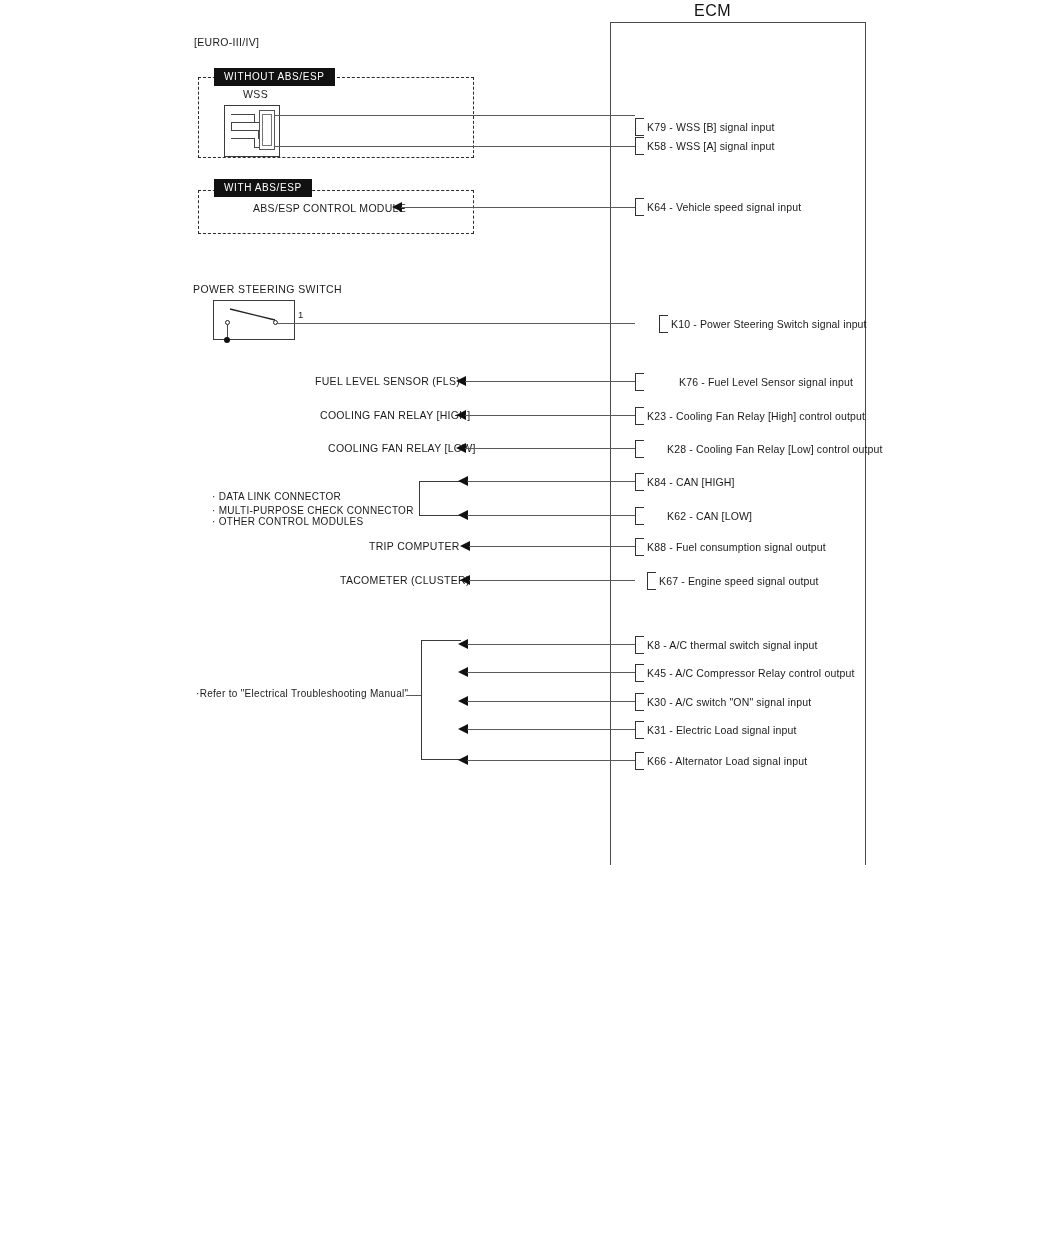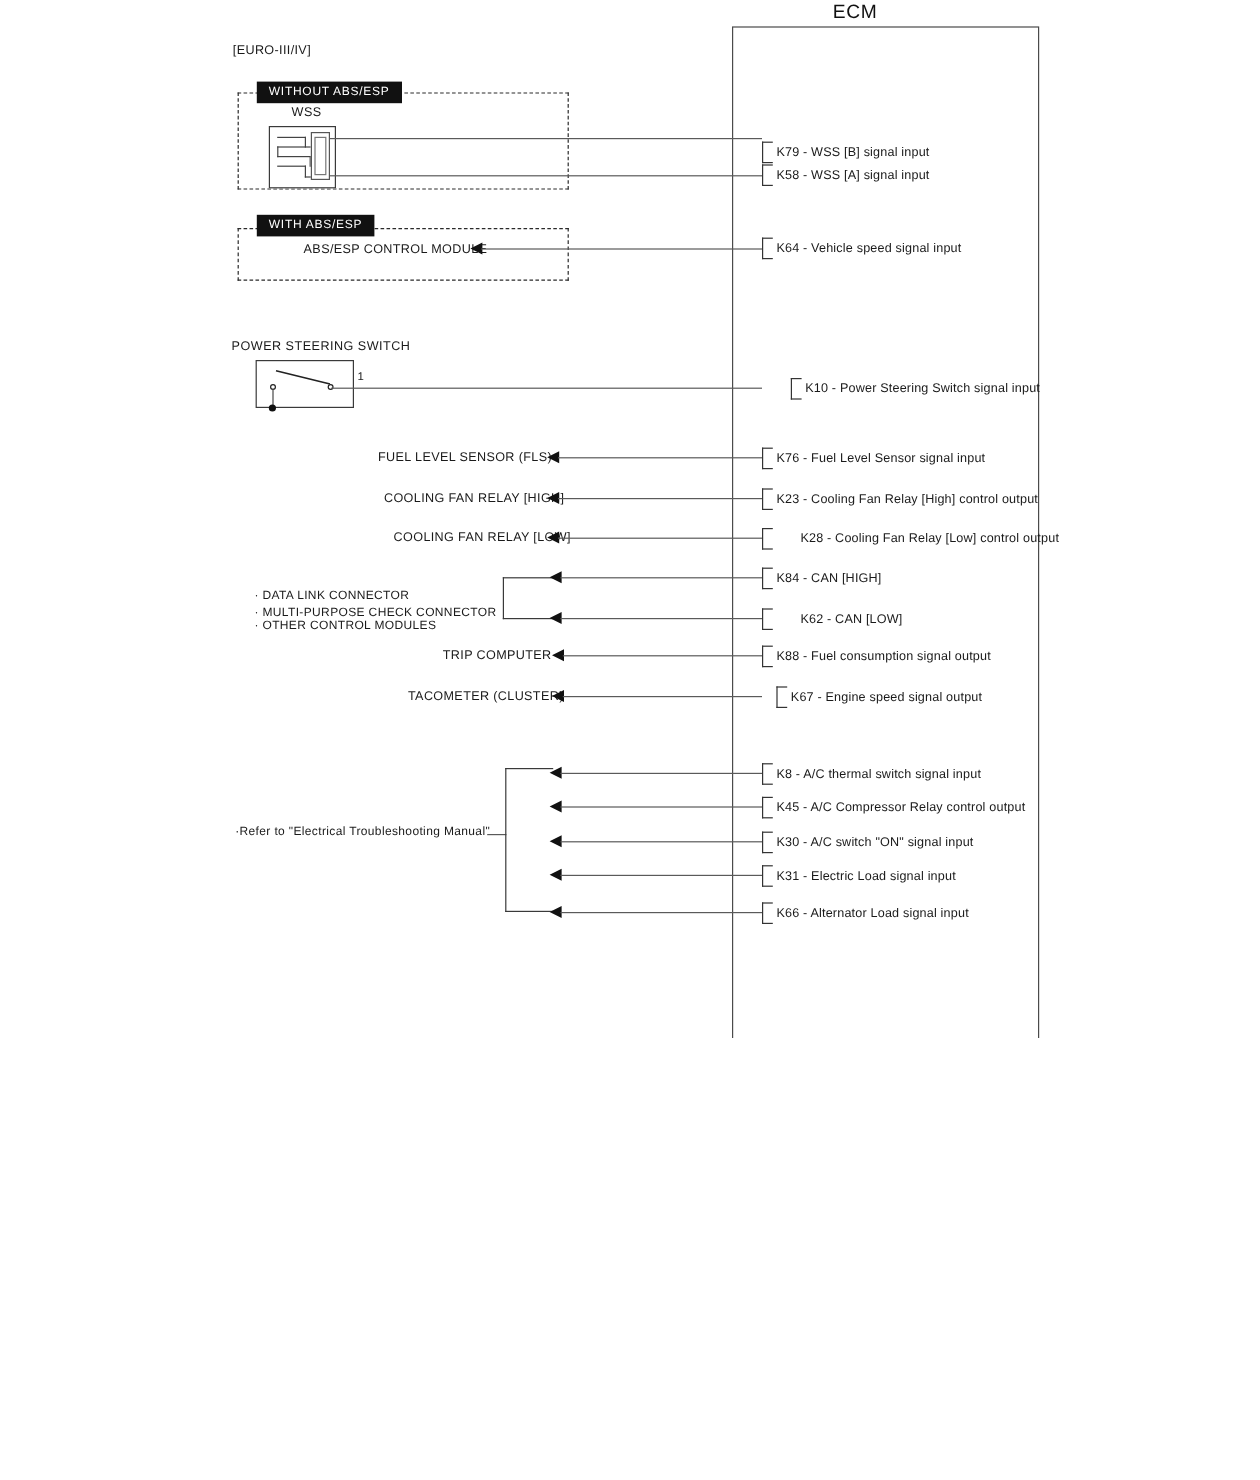--- a/index.html
+++ b/index.html
@@ -297,21 +297,21 @@
   <div class="abs terminal" style="top:196px;">
     <div class="pin-bracket"></div>
     <div class="terminal-text">K64 - Vehicle speed signal input</div>
   </div>
 
   <div class="abs terminal" style="top:313px;margin-left:24px;">
     <div class="pin-bracket"></div>
     <div class="terminal-text">K10 - Power Steering Switch signal input</div>
   </div>
 
-  <div class="abs terminal" style="top:371px;">
+  <div class="abs terminal" style="top:371px;gap:32px;">
     <div class="pin-bracket"></div>
     <div class="terminal-text">K76 - Fuel Level Sensor signal input</div>
   </div>
 
   <div class="abs terminal" style="top:405px;">
     <div class="pin-bracket"></div>
     <div class="terminal-text">K23 - Cooling Fan Relay [High] control output</div>
   </div>
 
   <div class="abs terminal" style="top:438px;gap:20px;">

